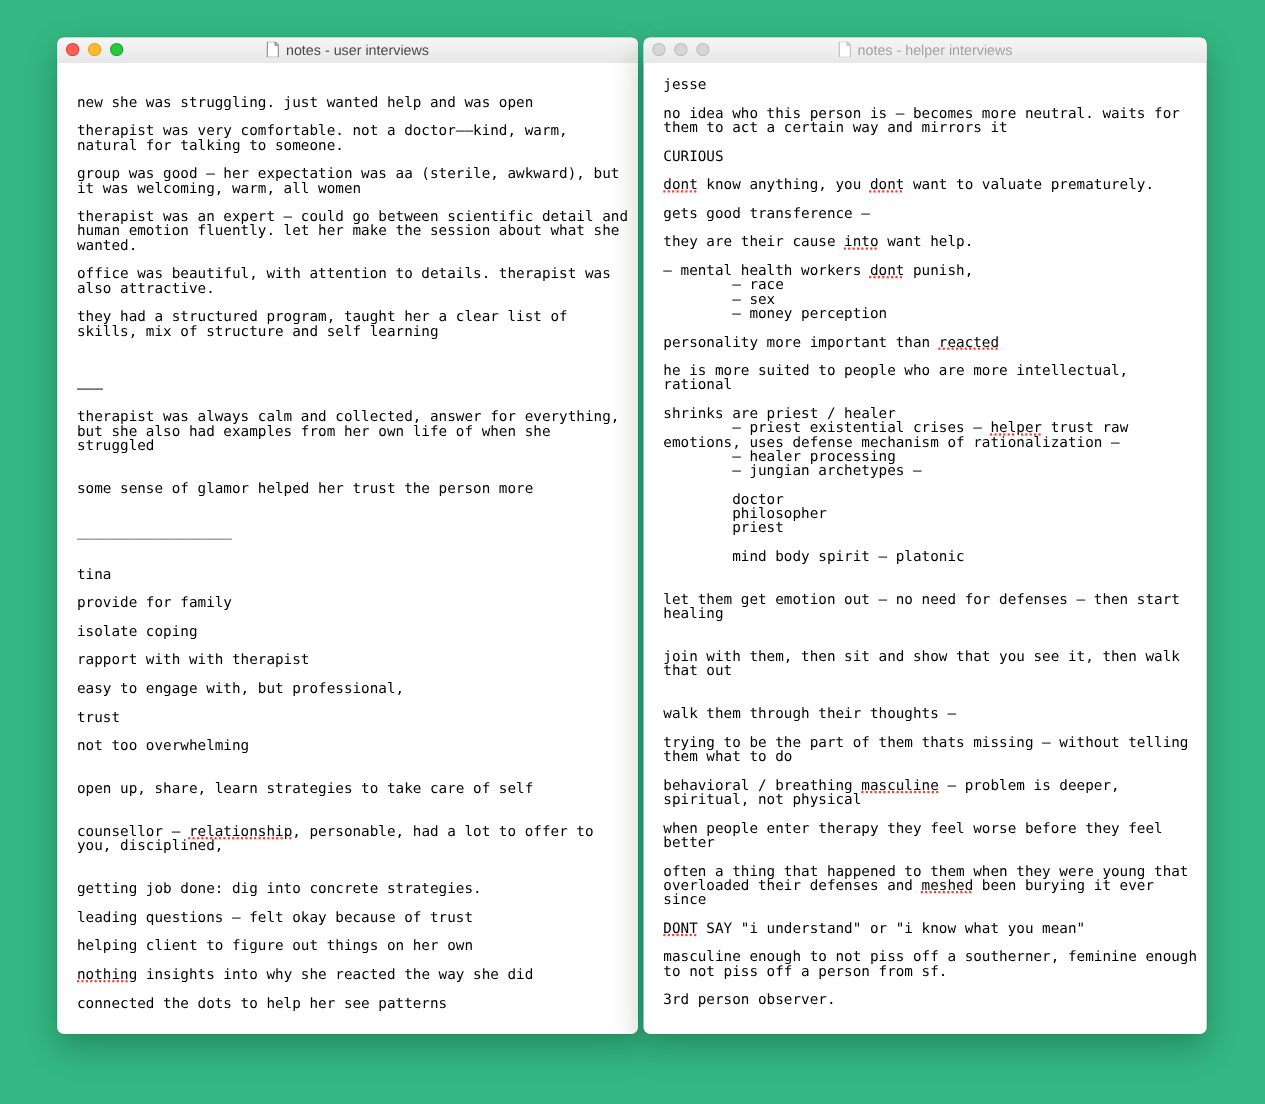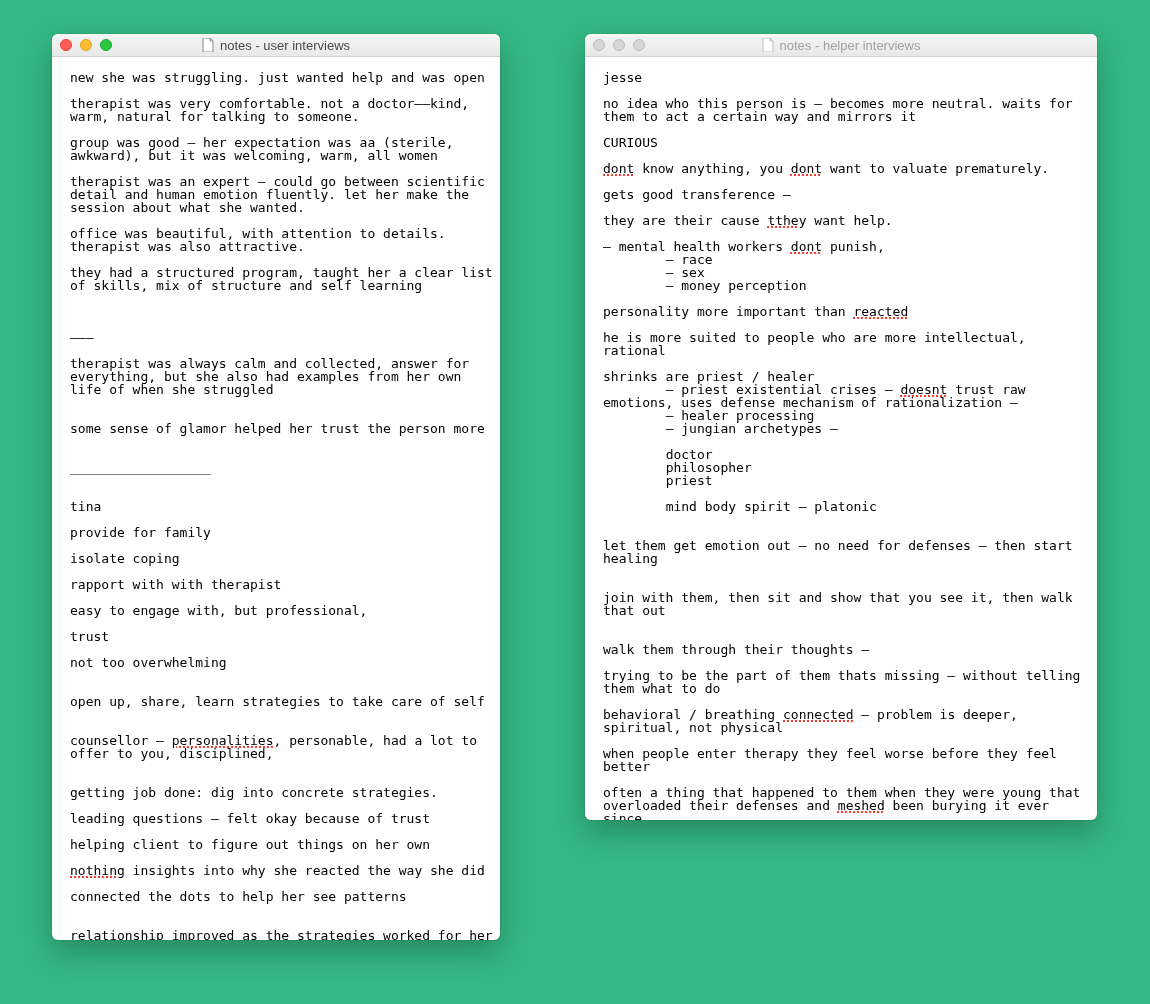--- a/index.html
+++ b/index.html
@@ -76,21 +76,21 @@
   }
   .misspell {
     text-decoration: underline dotted #ff3b30;
     text-decoration-thickness: 1.5px;
     text-underline-offset: 1px;
   }
 </style>
 </head>
 <body>
 
-<div class="window" id="win-left" style="left: 52px; top: 34px; width: 448px; height: 906px;">
+<div class="window" id="win-left" style="left: 52px; top: 34px; width: 528px; height: 906px; gap: 16px;">
   <div class="titlebar">
     <div class="traffic">
       <span class="dot red"></span>
       <span class="dot yellow"></span>
       <span class="dot green"></span>
     </div>
     <div class="title">
       <span class="doc-icon">
         <svg viewBox="0 0 12 14">
             <path d="M1 0h7l3 3v11H1z" fill="#fff" stroke="#888" stroke-width="1"></path>
@@ -136,40 +136,40 @@
 easy to engage with, but professional,
 
 trust
 
 not too overwhelming
 
 
 open up, share, learn strategies to take care of self
 
 
-counsellor — <span class="misspell">personalities</span>, personable, had a lot to offer to you, disciplined,
+counsellor — <span class="misspell">relationship</span>, personable, had a lot to offer to you, disciplined,
 
 
 getting job done: dig into concrete strategies.
 
 leading questions — felt okay because of trust
 
 helping client to figure out things on her own
 
 <span class="misspell">nothing</span> insights into why she reacted the way she did
 
 connected the dots to help her see patterns
 
 
 relationship improved as the strategies worked for her
 
 personalities meshed well.</div>
 </div>
 
-<div class="window" id="win-right" style="left: 585px; top: 34px; width: 512px; height: 786px;">
+<div class="window" id="win-right" style="left: 585px; top: 34px; width: 512px; height: 906px;">
   <div class="titlebar">
     <div class="traffic">
       <span class="dot inactive"></span>
       <span class="dot inactive"></span>
       <span class="dot inactive"></span>
     </div>
     <div class="title inactive">
       <span class="doc-icon">
         <svg viewBox="0 0 12 14">
             <path d="M1 0h7l3 3v11H1z" fill="#fff" stroke="#bbb" stroke-width="1"></path>
@@ -182,54 +182,54 @@
   <div class="content" id="content-right">jesse
 
 no idea who this person is — becomes more neutral. waits for them to act a certain way and mirrors it
 
 CURIOUS
 
 <span class="misspell">dont</span> know anything, you <span class="misspell">dont</span> want to valuate prematurely.
 
 gets good transference —
 
-they are their cause <span class="misspell">tthey</span> want help.
+they are their cause <span class="misspell">into</span> want help.
 
 — mental health workers <span class="misspell">dont</span> punish,
         — race
         — sex
         — money perception
 
 personality more important than <span class="misspell">reacted</span>
 
 he is more suited to people who are more intellectual, rational
 
 shrinks are priest / healer
-        — priest existential crises — <span class="misspell">doesnt</span> trust raw emotions, uses defense mechanism of rationalization —
+        — priest existential crises — <span class="misspell">helper</span> trust raw emotions, uses defense mechanism of rationalization —
         — healer processing
         — jungian archetypes —
 
         doctor
         philosopher
         priest
 
         mind body spirit — platonic
 
 
 let them get emotion out — no need for defenses — then start healing
 
 
 join with them, then sit and show that you see it, then walk that out
 
 
 walk them through their thoughts —
 
 trying to be the part of them thats missing — without telling them what to do
 
-behavioral / breathing <span class="misspell">connected</span> — problem is deeper, spiritual, not physical
+behavioral / breathing <span class="misspell">masculine</span> — problem is deeper, spiritual, not physical
 
 when people enter therapy they feel worse before they feel better
 
 often a thing that happened to them when they were young that overloaded their defenses and <span class="misspell">meshed</span> been burying it ever since
 
 <span class="misspell">DONT</span> SAY "i understand" or "i know what you mean"
 
 masculine enough to not piss off a southerner, feminine enough to not piss off a person from sf.
 
 3rd person observer.

